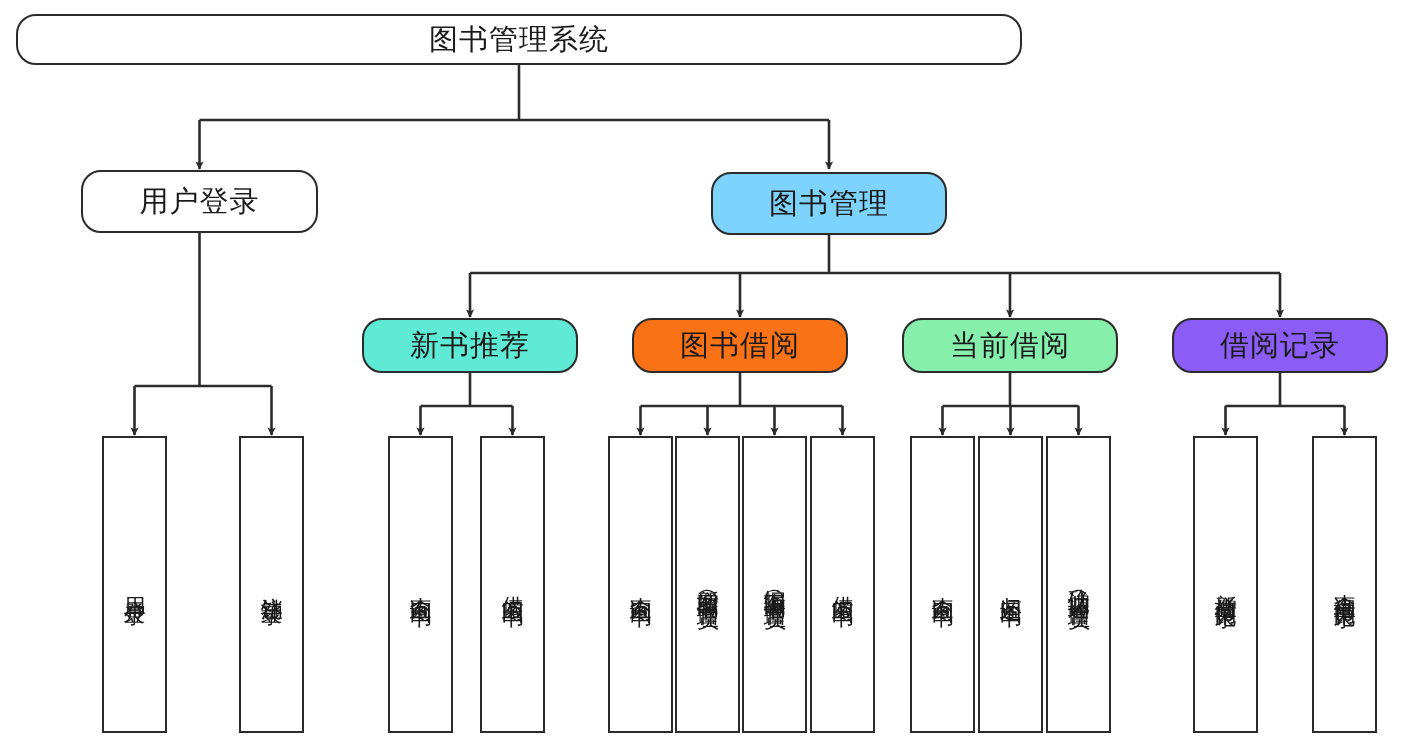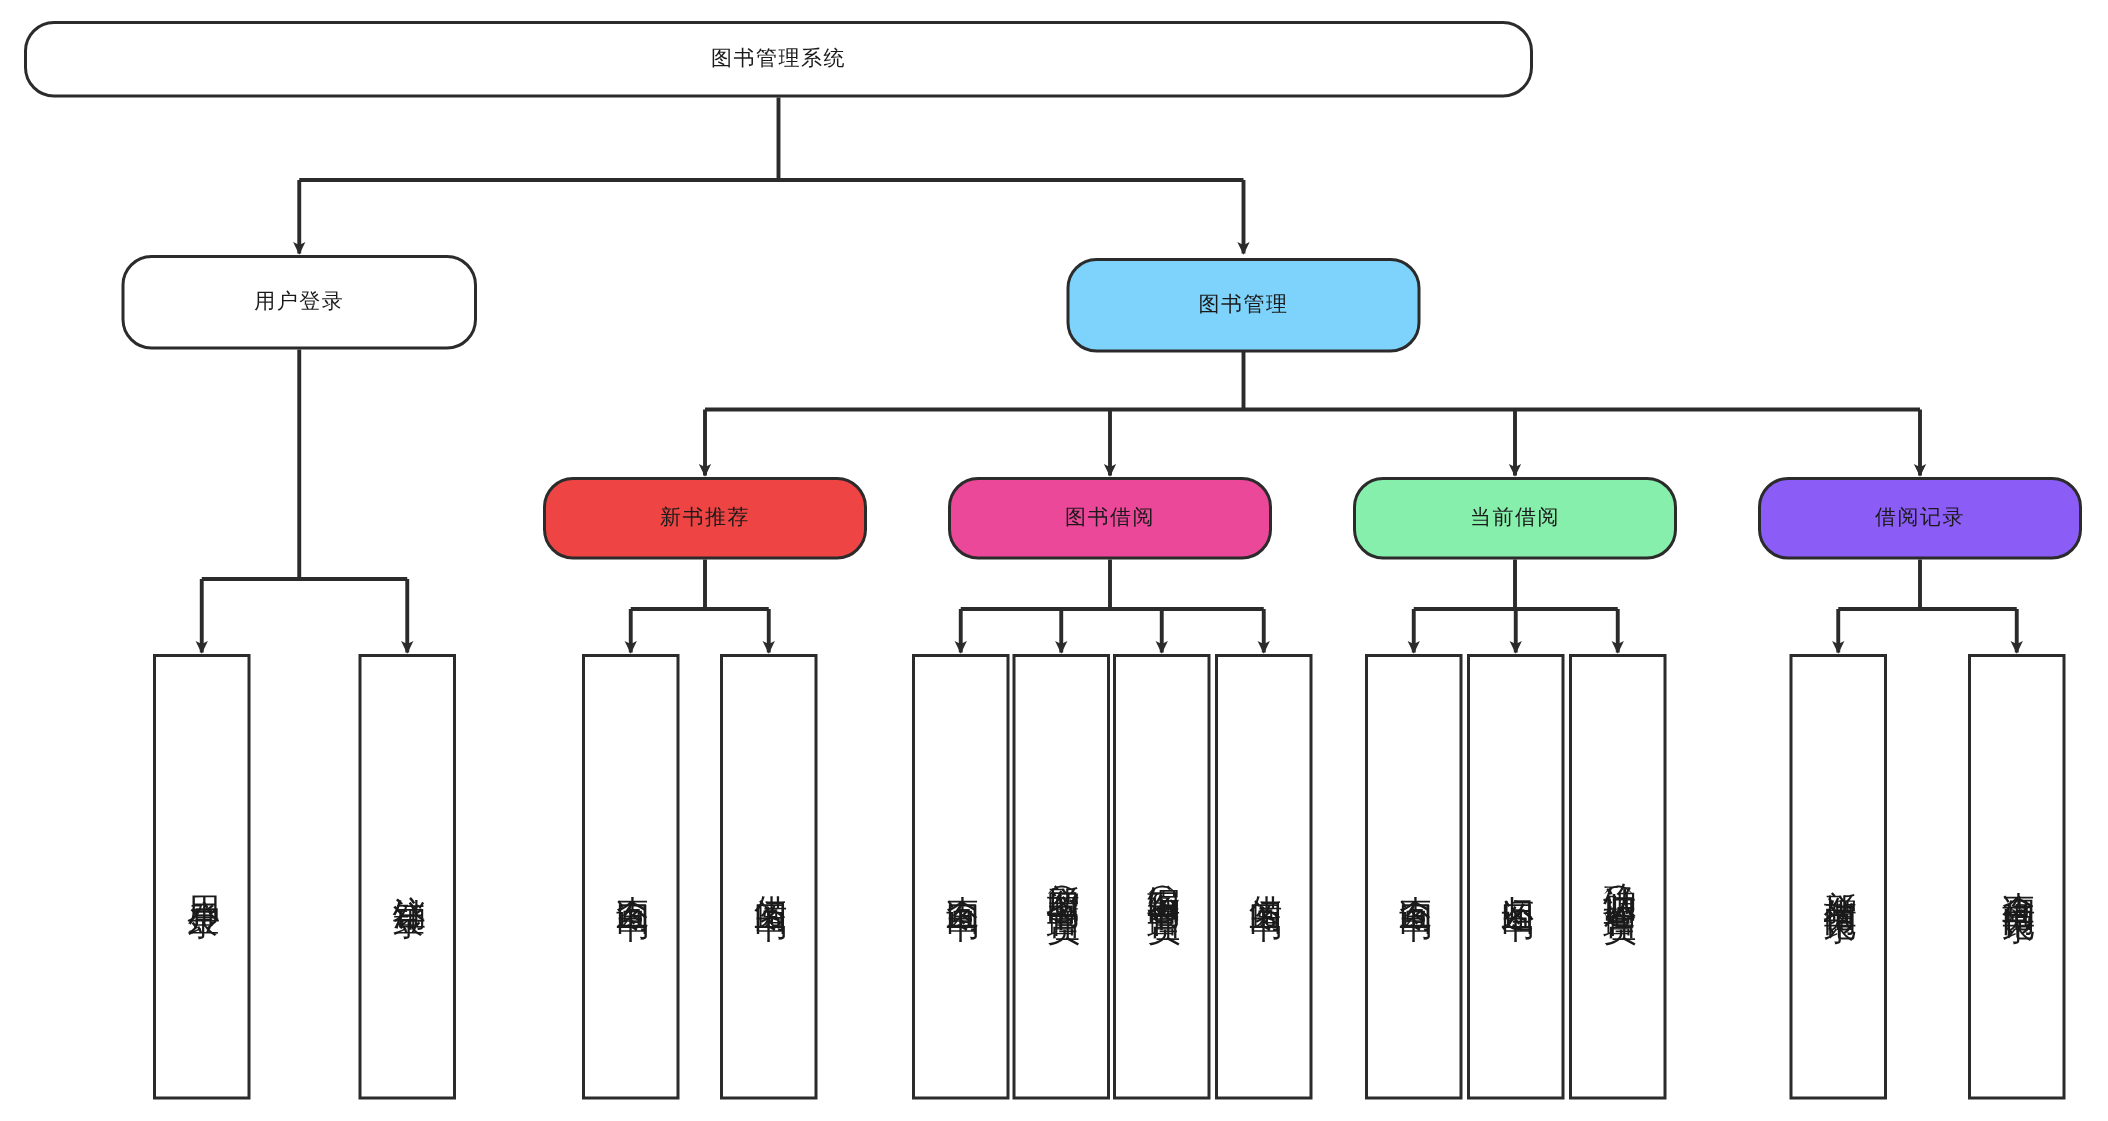--- a/index.html
+++ b/index.html
@@ -27,21 +27,21 @@
     position: absolute;
     box-sizing: border-box;
     background: #ffffff;
     border: 2px solid #2b2b2b;
     display: flex;
     align-items: center;
     justify-content: center;
     color: #1a1a1a;
   }
   .node.h {
-    font-size: 14px;
+    font-size: 29px;
     letter-spacing: 1px;
     line-height: 1.1;
     border-radius: 20px;
   }
   .node.v {
     font-size: 22px;
     letter-spacing: 1px;
   }
   .node.v .vtext {
     writing-mode: vertical-rl;
@@ -104,24 +104,24 @@
   <div id="nodes-layer">
       <div class="node h" style="left: 16px; top: 14px; width: 1006px; height: 51px; border-color: rgb(43, 43, 43); background: rgb(255, 255, 255);">
         <span>图书管理系统</span>
       </div>
       <div class="node h" style="left: 81px; top: 170px; width: 237px; height: 63px; border-color: rgb(43, 43, 43); background: rgb(255, 255, 255);">
         <span>用户登录</span>
       </div>
       <div class="node h" style="left: 711px; top: 172px; width: 236px; height: 63px; border-color: rgb(43, 43, 43); background: #7dd3fc;">
         <span>图书管理</span>
       </div>
-      <div class="node h" style="left: 362px; top: 318px; width: 216px; height: 55px; border-color: rgb(43, 43, 43); background: #ef4444;">
+      <div class="node h" style="left: 362px; top: 318px; width: 216px; height: 55px; border-color: rgb(43, 43, 43); background: #5eead4;">
         <span>新书推荐</span>
       </div>
-      <div class="node h" style="left: 632px; top: 318px; width: 216px; height: 55px; border-color: rgb(43, 43, 43); background: #ec4899;">
+      <div class="node h" style="left: 632px; top: 318px; width: 216px; height: 55px; border-color: rgb(43, 43, 43); background: #f97316;">
         <span>图书借阅</span>
       </div>
       <div class="node h" style="left: 902px; top: 318px; width: 216px; height: 55px; border-color: rgb(43, 43, 43); background: #86efac;">
         <span>当前借阅</span>
       </div>
       <div class="node h" style="left: 1172px; top: 318px; width: 216px; height: 55px; border-color: rgb(43, 43, 43); background: #8b5cf6;">
         <span>借阅记录</span>
       </div>
       <div class="node v" style="left: 102px; top: 436px; width: 65px; height: 297px; border-color: rgb(43, 43, 43); background: rgb(255, 255, 255);">
         <span class="vtext">用户登录</span>

